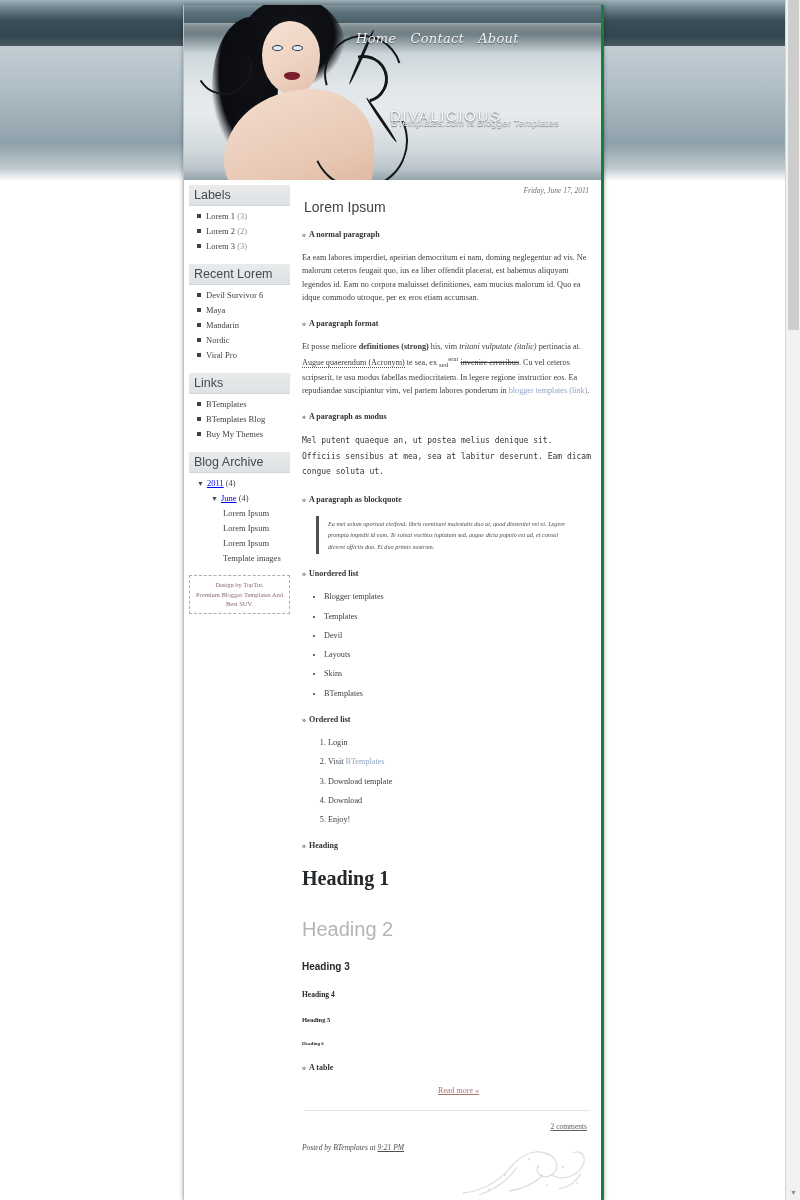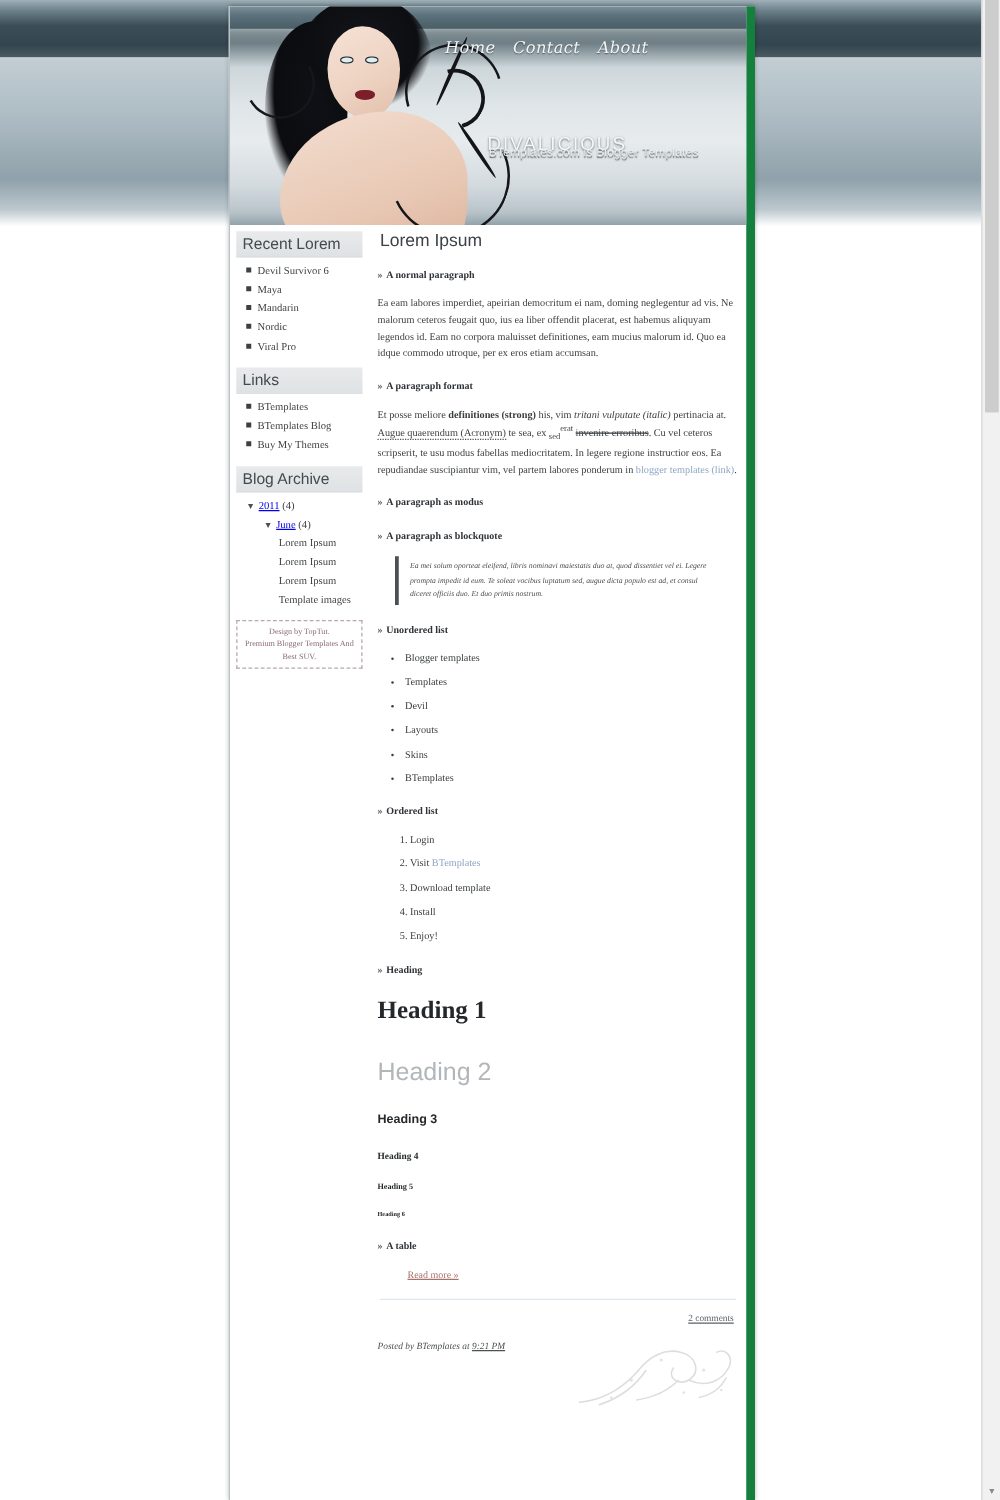--- a/index.html
+++ b/index.html
@@ -18,21 +18,21 @@
   #bg-grad-band {
     position:absolute; left:0; top:46px; width:800px; height:135px;
     background:linear-gradient(to bottom,#c3ced4 0%,#aab9c1 40%,#8fa1ab 72%,#bcc8ce 90%,#ffffff 100%);
   }
   #bg-white { position:absolute; left:0; top:181px; width:800px; height:1019px; background:#fff; }
 
   
   #wrapper {
     position:absolute; left:183px; top:5px; width:421px; height:1195px;
     background:#ffffff;
-    border-left:1px solid #b9c2c7; border-right:7px solid #15803d;
+    border-left:1px solid #b9c2c7; border-right:3px solid #15803d;
     box-shadow:0 0 4px rgba(0,0,0,.35);
     overflow:hidden;
   }
 
   
   #header {
     position:relative; width:419px; height:175px;
     background:linear-gradient(to bottom,#7d919b 0%,#5c727d 4%,#44585f 12%,#cdd6da 28%,#dfe5e8 45%,#e7ebed 62%,#d3dade 82%,#b9c4ca 94%,#94a3ab 100%);
     overflow:hidden;
   }
@@ -205,21 +205,21 @@
   .post-body ol.ol-demo { margin:0 0 4px 0; padding-left:26px; }
   .post-body ol.ol-demo li { margin-bottom:6px; font-size:8.2px; }
 
   h1.h-demo { font-family:"Liberation Serif", serif; font-size:20px; font-weight:bold; color:#24282b; margin:6px 0 18px 0; }
   h2.h-demo { font-family:"Liberation Sans", sans-serif; font-size:20px; font-weight:normal; color:#b2b6b9; margin:0 0 14px 0; }
   h3.h-demo { font-family:"Liberation Sans", sans-serif; font-size:10px; font-weight:bold; color:#25292c; margin:0 0 14px 0; }
   h4.h-demo { font-family:"Liberation Serif", serif; font-size:7.5px; font-weight:bold; color:#25292c; margin:0 0 14px 0; }
   h5.h-demo { font-family:"Liberation Serif", serif; font-size:6.5px; font-weight:bold; color:#25292c; margin:0 0 14px 0; }
   h6.h-demo { font-family:"Liberation Serif", serif; font-size:5px; font-weight:bold; color:#25292c; margin:0 0 14px 0; }
 
-  .readmore { display:block; margin:6px 0 0 24px; }
+  .readmore { display:block; margin:6px 0 0 24px;text-align:center; }
   .readmore a {
     font-size:8px; color:#a8726a; text-decoration:underline;
     font-family:"Liberation Serif", serif;
   }
   .post-sep { height:1px; background:#dfe6ec; margin:12px 2px 0 2px; }
   .comments-line { text-align:right; padding:4px 4px 0 0; }
   .comments-line a { font-size:7.5px; color:#5d6266; text-decoration:underline;text-align:center; }
   .post-footer {
     position:relative; min-height:56px; margin-top:10px;
     font-style:italic; font-size:7.5px; color:#4b5053;
@@ -281,20 +281,28 @@
 
     <div id="blog-title">DIVALICIOUS</div>
     <div id="blog-desc">BTemplates.com is Blogger Templates</div>
 
   </div>
 
   <div id="content">
 
     <div id="sidebar">
 
+      <div class="widget">
+        <h3 class="widget-title">Labels</h3>
+        <ul>
+          <li><span class="bullet"></span><a href="#">Lorem 1</a> <span class="cnt">(3)</span></li>
+          <li><span class="bullet"></span><a href="#">Lorem 2</a> <span class="cnt">(2)</span></li>
+          <li><span class="bullet"></span><a href="#">Lorem 3</a> <span class="cnt">(3)</span></li>
+        </ul>
+      </div>
 
       <div class="widget">
         <h3 class="widget-title">Recent Lorem</h3>
         <ul>
           <li><span class="bullet"></span><a href="#">Devil Survivor 6</a></li>
           <li><span class="bullet"></span><a href="#">Maya</a></li>
           <li><span class="bullet"></span><a href="#">Mandarin</a></li>
           <li><span class="bullet"></span><a href="#">Nordic</a></li>
           <li><span class="bullet"></span><a href="#">Viral Pro</a></li>
         </ul>
@@ -327,53 +335,55 @@
 
       <div id="credits">
         <div>Design by TopTut.</div>
         <div>Premium Blogger Templates And Best SUV.</div>
       </div>
     </div>
 
     <div id="main">
 
       <div class="post">
+        <div class="post-date">Friday, June 17, 2011</div>
         <h2 class="post-title">Lorem Ipsum</h2>
 
         <div class="post-body">
 
           <div class="sub-head"><span class="chev">»</span><span>A normal paragraph</span></div>
           <p>Ea eam labores imperdiet, apeirian democritum ei nam, doming neglegentur ad vis. Ne malorum ceteros feugait quo, ius ea liber offendit placerat, est habemus aliquyam legendos id. Eam no corpora maluisset definitiones, eam mucius malorum id. Quo ea idque commodo utroque, per ex eros etiam accumsan.</p>
 
           <div class="sub-head"><span class="chev">»</span><span>A paragraph format</span></div>
           <p>
             <span>Et posse meliore </span><strong>definitiones (strong)</strong><span> his, vim </span><em>tritani vulputate (italic)</em><span> pertinacia at. </span><span style="border-bottom:1px dotted #555">Augue quaerendum (Acronym)</span><span> te sea, ex </span><sub>sed</sub><sup>erat</sup> <s>invenire erroribus</s><span>. Cu vel ceteros scripserit, te usu modus fabellas mediocritatem. In legere regione instructior eos. Ea repudiandae suscipiantur vim, vel partem labores ponderum in </span><a href="#">blogger templates (link)</a><span>.</span>
           </p>
 
           <div class="sub-head"><span class="chev">»</span><span>A paragraph as modus</span></div>
+          <code class="codeblock">Mel putent quaeque an, ut postea melius denique sit. Officiis sensibus at mea, sea at labitur deserunt. Eam dicam congue soluta ut.</code>
 
           <div class="sub-head"><span class="chev">»</span><span>A paragraph as blockquote</span></div>
           <blockquote>Ea mei solum oporteat eleifend, libris nominavi maiestatis duo at, quod dissentiet vel ei. Legere prompta impedit id eum. Te soleat vocibus luptatum sed, augue dicta populo est ad, et consul diceret officiis duo. Et duo primis nostrum.</blockquote>
 
           <div class="sub-head"><span class="chev">»</span><span>Unordered list</span></div>
           <ul class="ul-demo">
             <li>Blogger templates</li>
             <li>Templates</li>
             <li>Devil</li>
             <li>Layouts</li>
             <li>Skins</li>
             <li>BTemplates</li>
           </ul>
 
           <div class="sub-head"><span class="chev">»</span><span>Ordered list</span></div>
           <ol class="ol-demo">
             <li>Login</li>
             <li><span>Visit </span><a href="#">BTemplates</a></li>
             <li>Download template</li>
-            <li>Install</li>
+            <li>Download</li>
             <li>Enjoy!</li>
           </ol>
 
           <div class="sub-head"><span class="chev">»</span><span>Heading</span></div>
           <h1 class="h-demo">Heading 1</h1>
           <h2 class="h-demo">Heading 2</h2>
           <h3 class="h-demo">Heading 3</h3>
           <h4 class="h-demo">Heading 4</h4>
           <h5 class="h-demo">Heading 5</h5>
           <h6 class="h-demo">Heading 6</h6>

